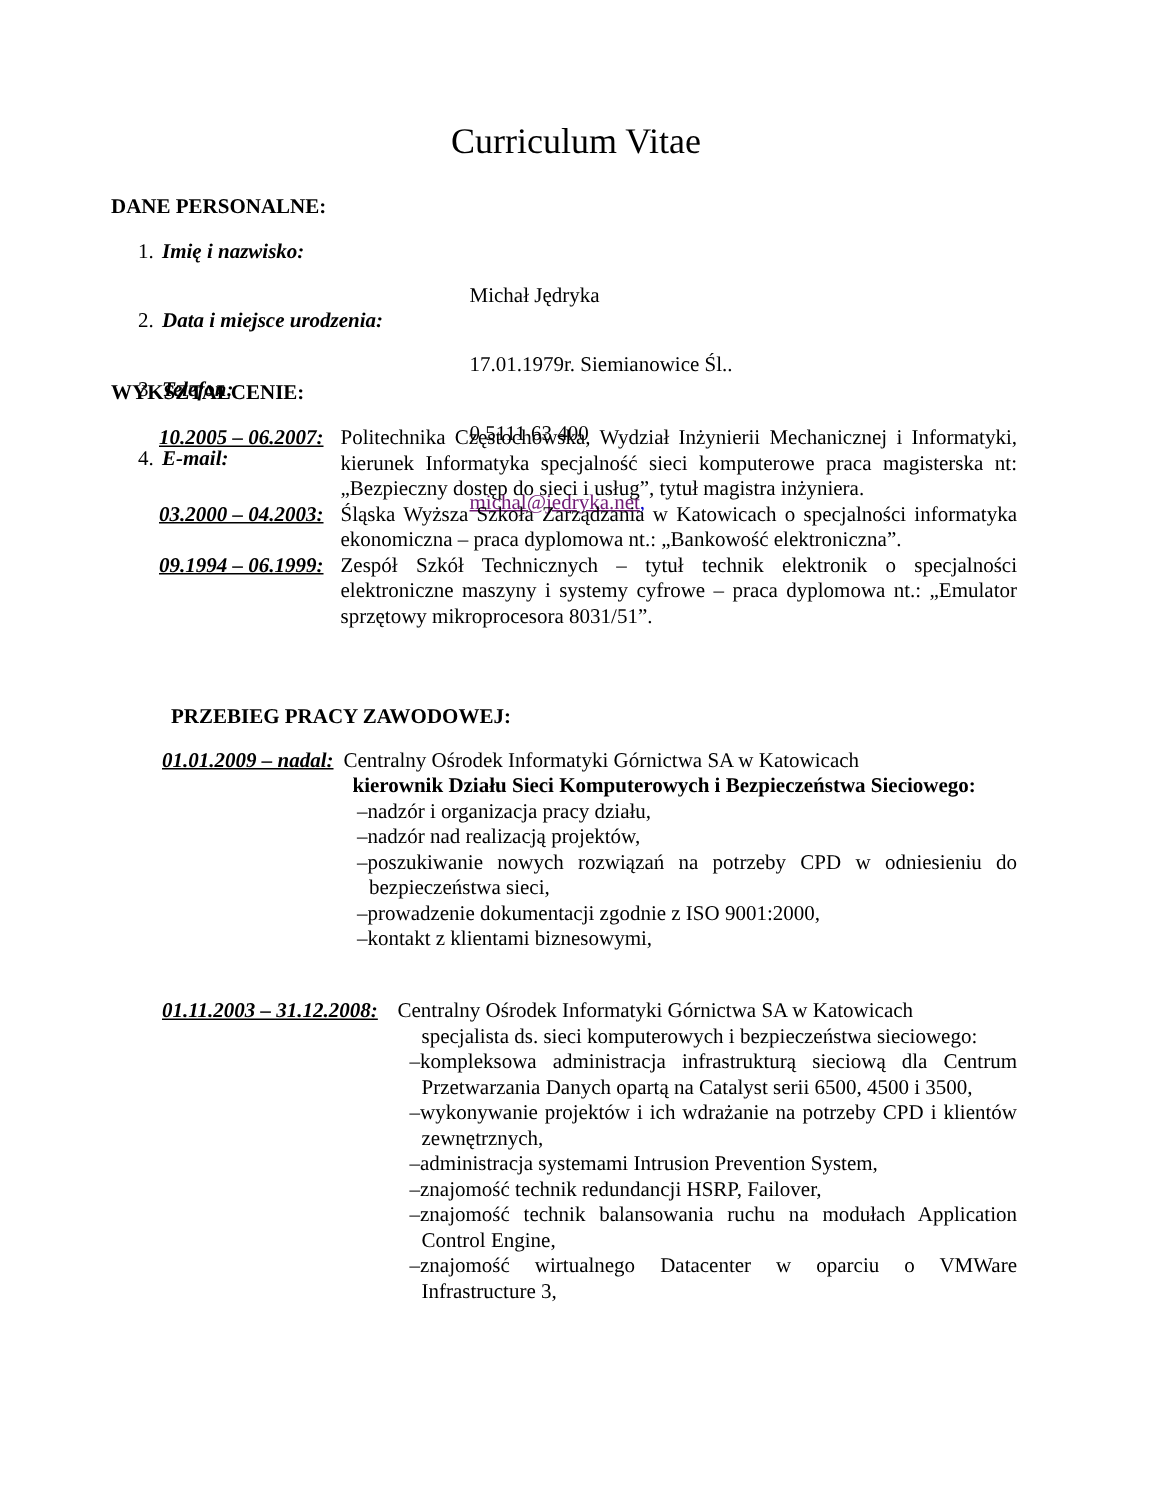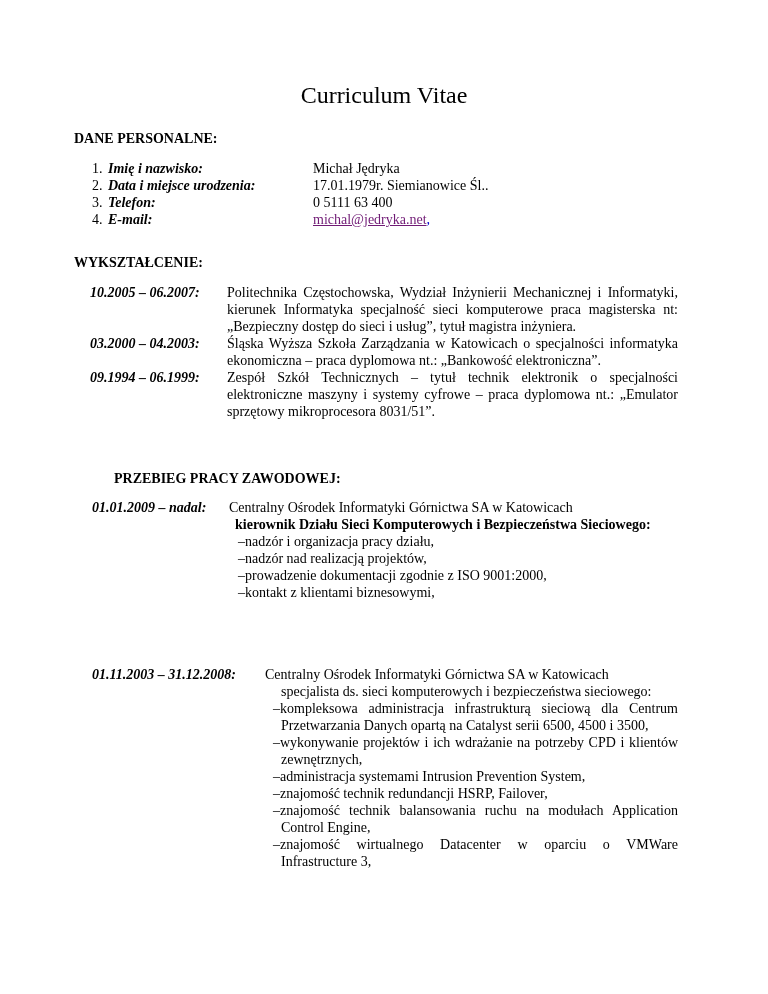--- a/index.html
+++ b/index.html
@@ -18,25 +18,25 @@
   }
   .heading { position:absolute; left:74px; font-weight:bold; }
   .h-personal { top:130px; }
   .h-edu { top:254px; }
   .h-work { top:470px;margin-left:40px; }
 
   .personal-list { position:absolute; left:92px; top:160px; width:586px; }
   .p-row { display:flex; }
   .p-num { width:16px; }
   .p-label { width:205px; font-weight:bold; font-style:italic; }
-  .p-value { flex:1; }
+  .p-value { flex:1;margin-top:29px; }
   .email { color:#701a75; text-decoration:underline; }
   .email-suffix { color:#0000cc; }
 
-  .dates { position:absolute; left:0; top:0; font-weight:bold; font-style:italic; white-space:nowrap; }
+  .dates { position:absolute; left:16px; top:0; font-weight:bold; font-style:italic; white-space:nowrap;text-decoration:underline; }
 
   .edu-list { position:absolute; left:90px; top:284px; width:588px; }
   .edu-entry { position:relative; padding-left:137px; box-sizing:border-box; }
   .edu-entry .desc { text-align:justify; }
 
   .job { position:absolute; left:92px; width:586px; box-sizing:border-box; }
   .job1 { top:499px; padding-left:137px; }
   .job2 { top:666px; padding-left:173px; }
   .job .company { text-align:left; }
   .job1 .role { margin-left:6px;font-weight:bold; }
@@ -100,20 +100,21 @@
 
   <div class="heading h-work">PRZEBIEG PRACY ZAWODOWEJ:</div>
 
   <div class="job job1">
     <span class="dates">01.01.2009 – nadal:</span>
     <div class="company">Centralny Ośrodek Informatyki Górnictwa SA w Katowicach</div>
     <div class="role">kierownik Działu Sieci Komputerowych i Bezpieczeństwa Sieciowego:</div>
     <div class="bullets">
       <div class="bullet">nadzór i organizacja pracy działu,</div>
       <div class="bullet">nadzór nad realizacją projektów,</div>
+      <div class="bullet">poszukiwanie nowych rozwiązań na potrzeby CPD w&nbsp;odniesieniu do bezpieczeństwa sieci,</div>
       <div class="bullet">prowadzenie dokumentacji zgodnie z ISO 9001:2000,</div>
       <div class="bullet">kontakt z klientami biznesowymi,</div>
     </div>
   </div>
 
   <div class="job job2">
     <span class="dates">01.11.2003 – 31.12.2008:</span>
     <div class="company">Centralny Ośrodek Informatyki Górnictwa SA w Katowicach</div>
     <div class="role">specjalista ds. sieci komputerowych i bezpieczeństwa sieciowego:</div>
     <div class="bullets">

